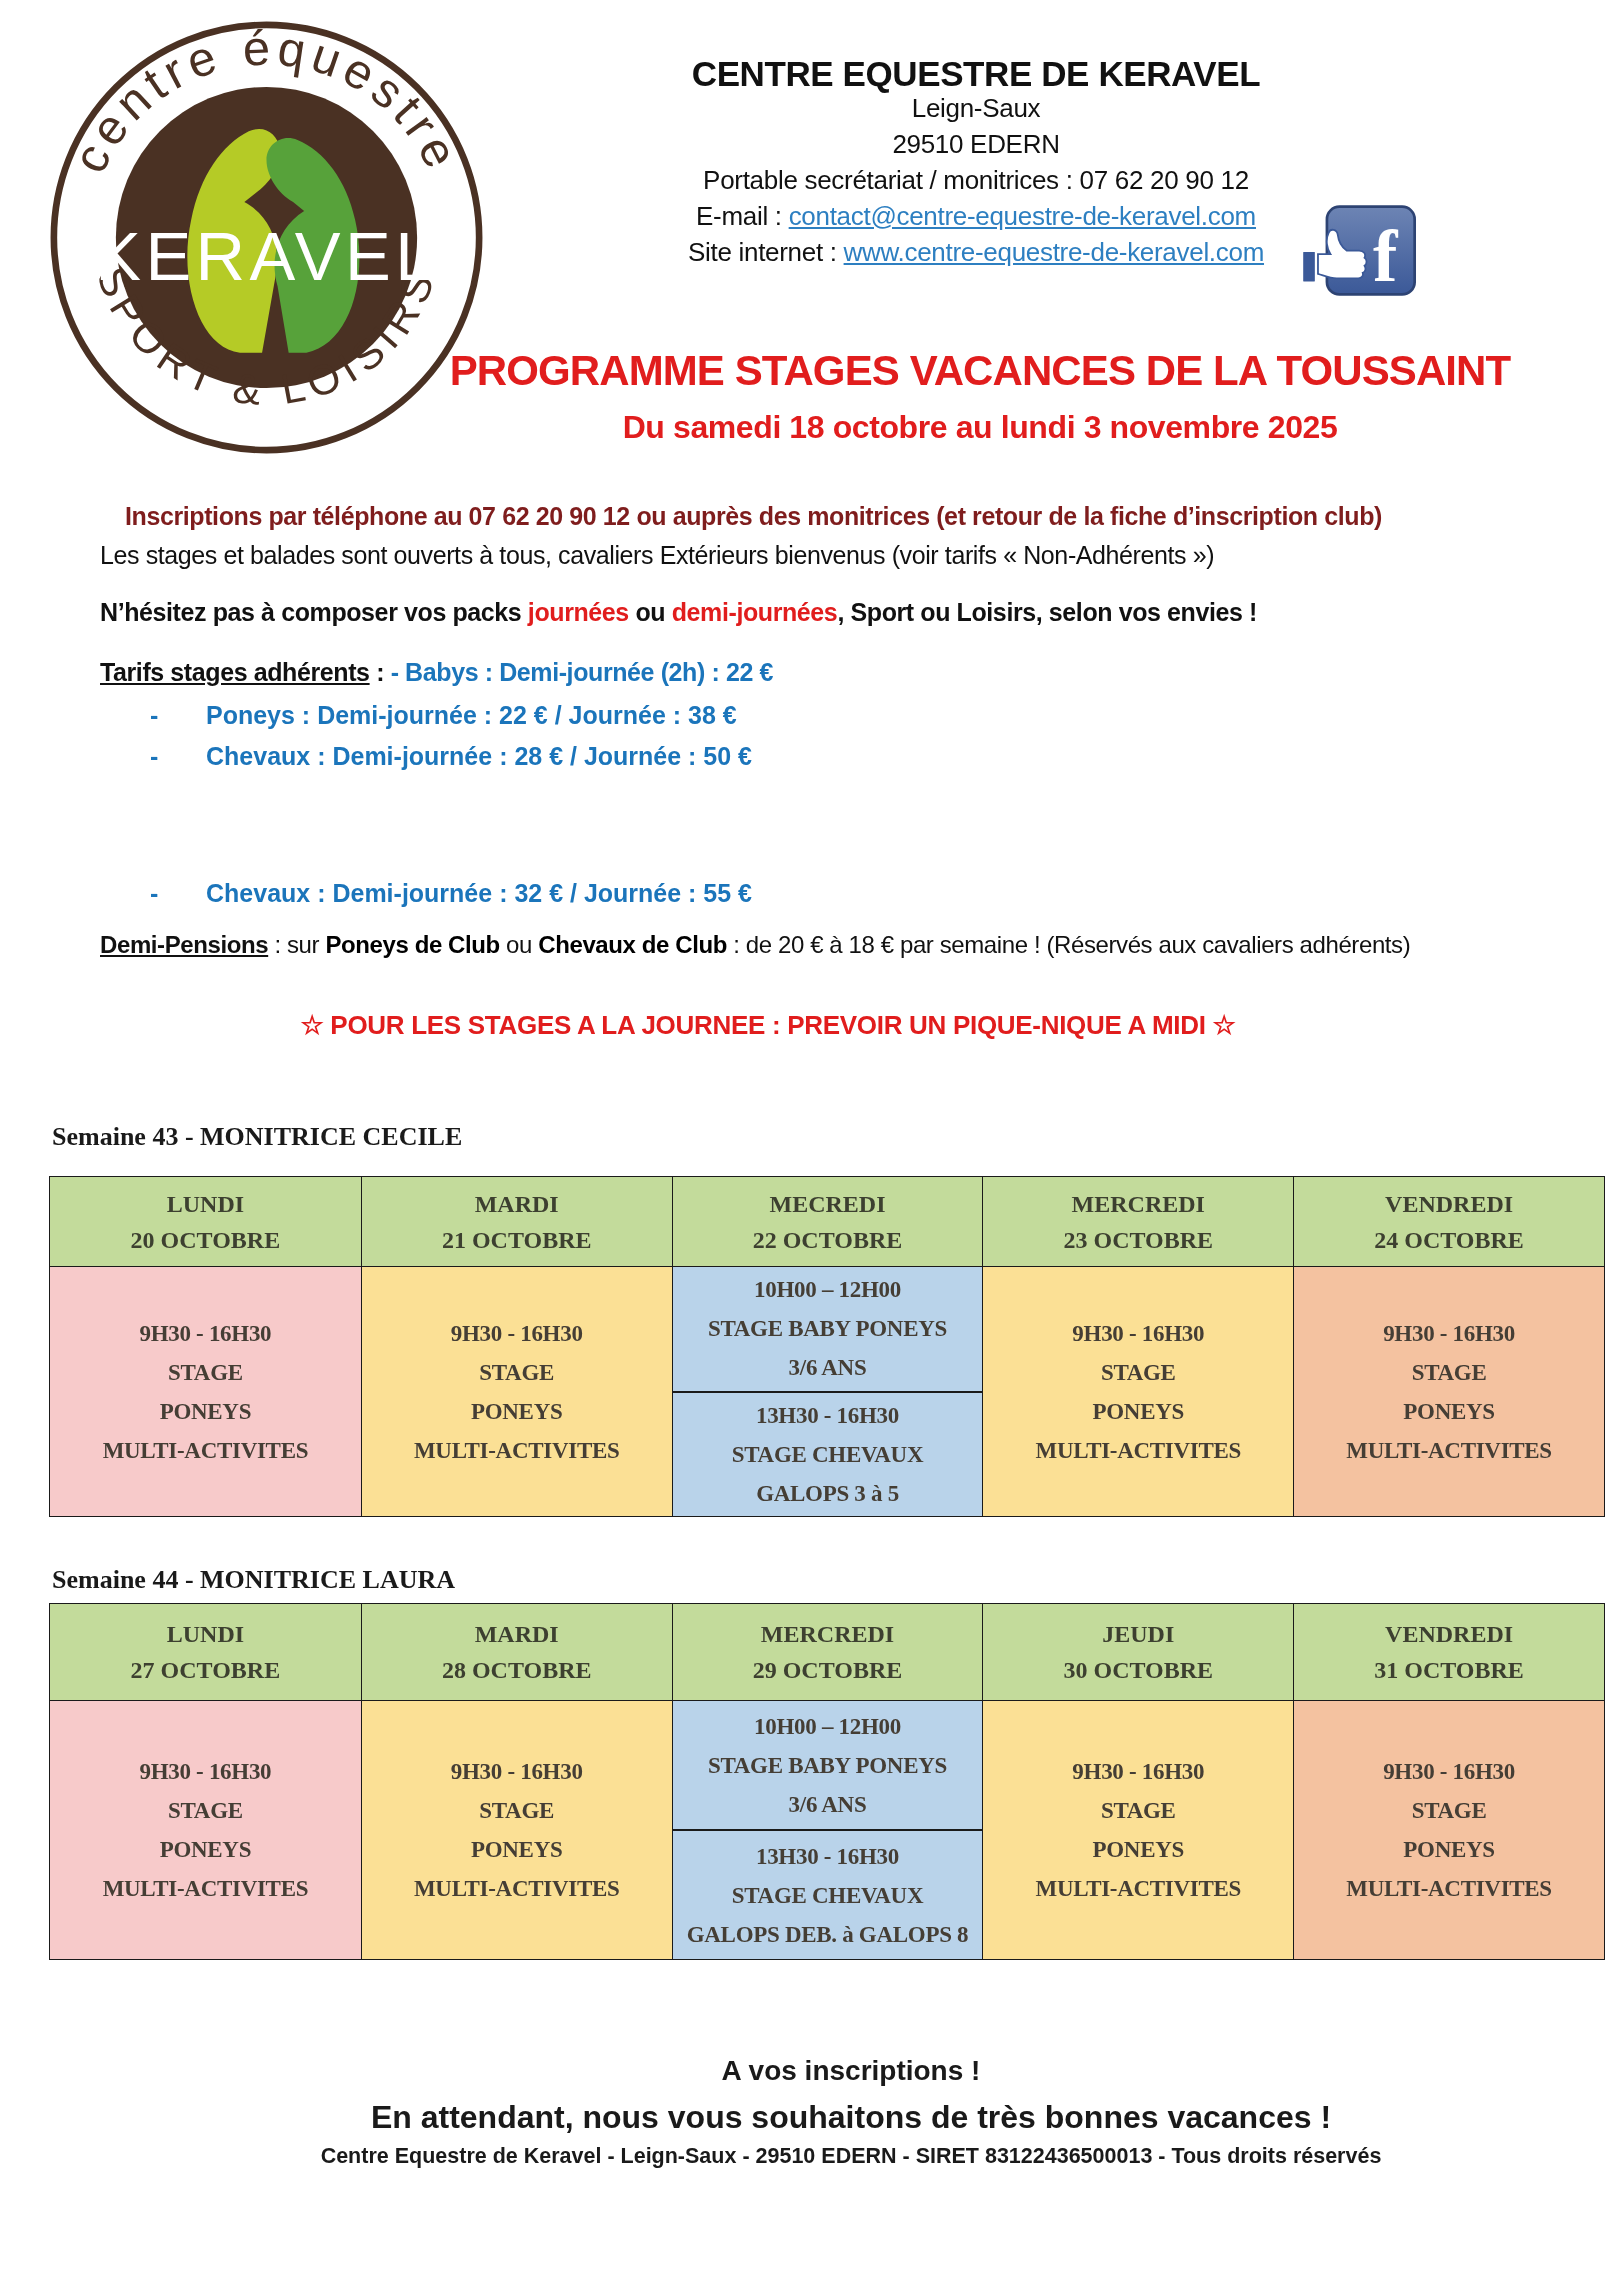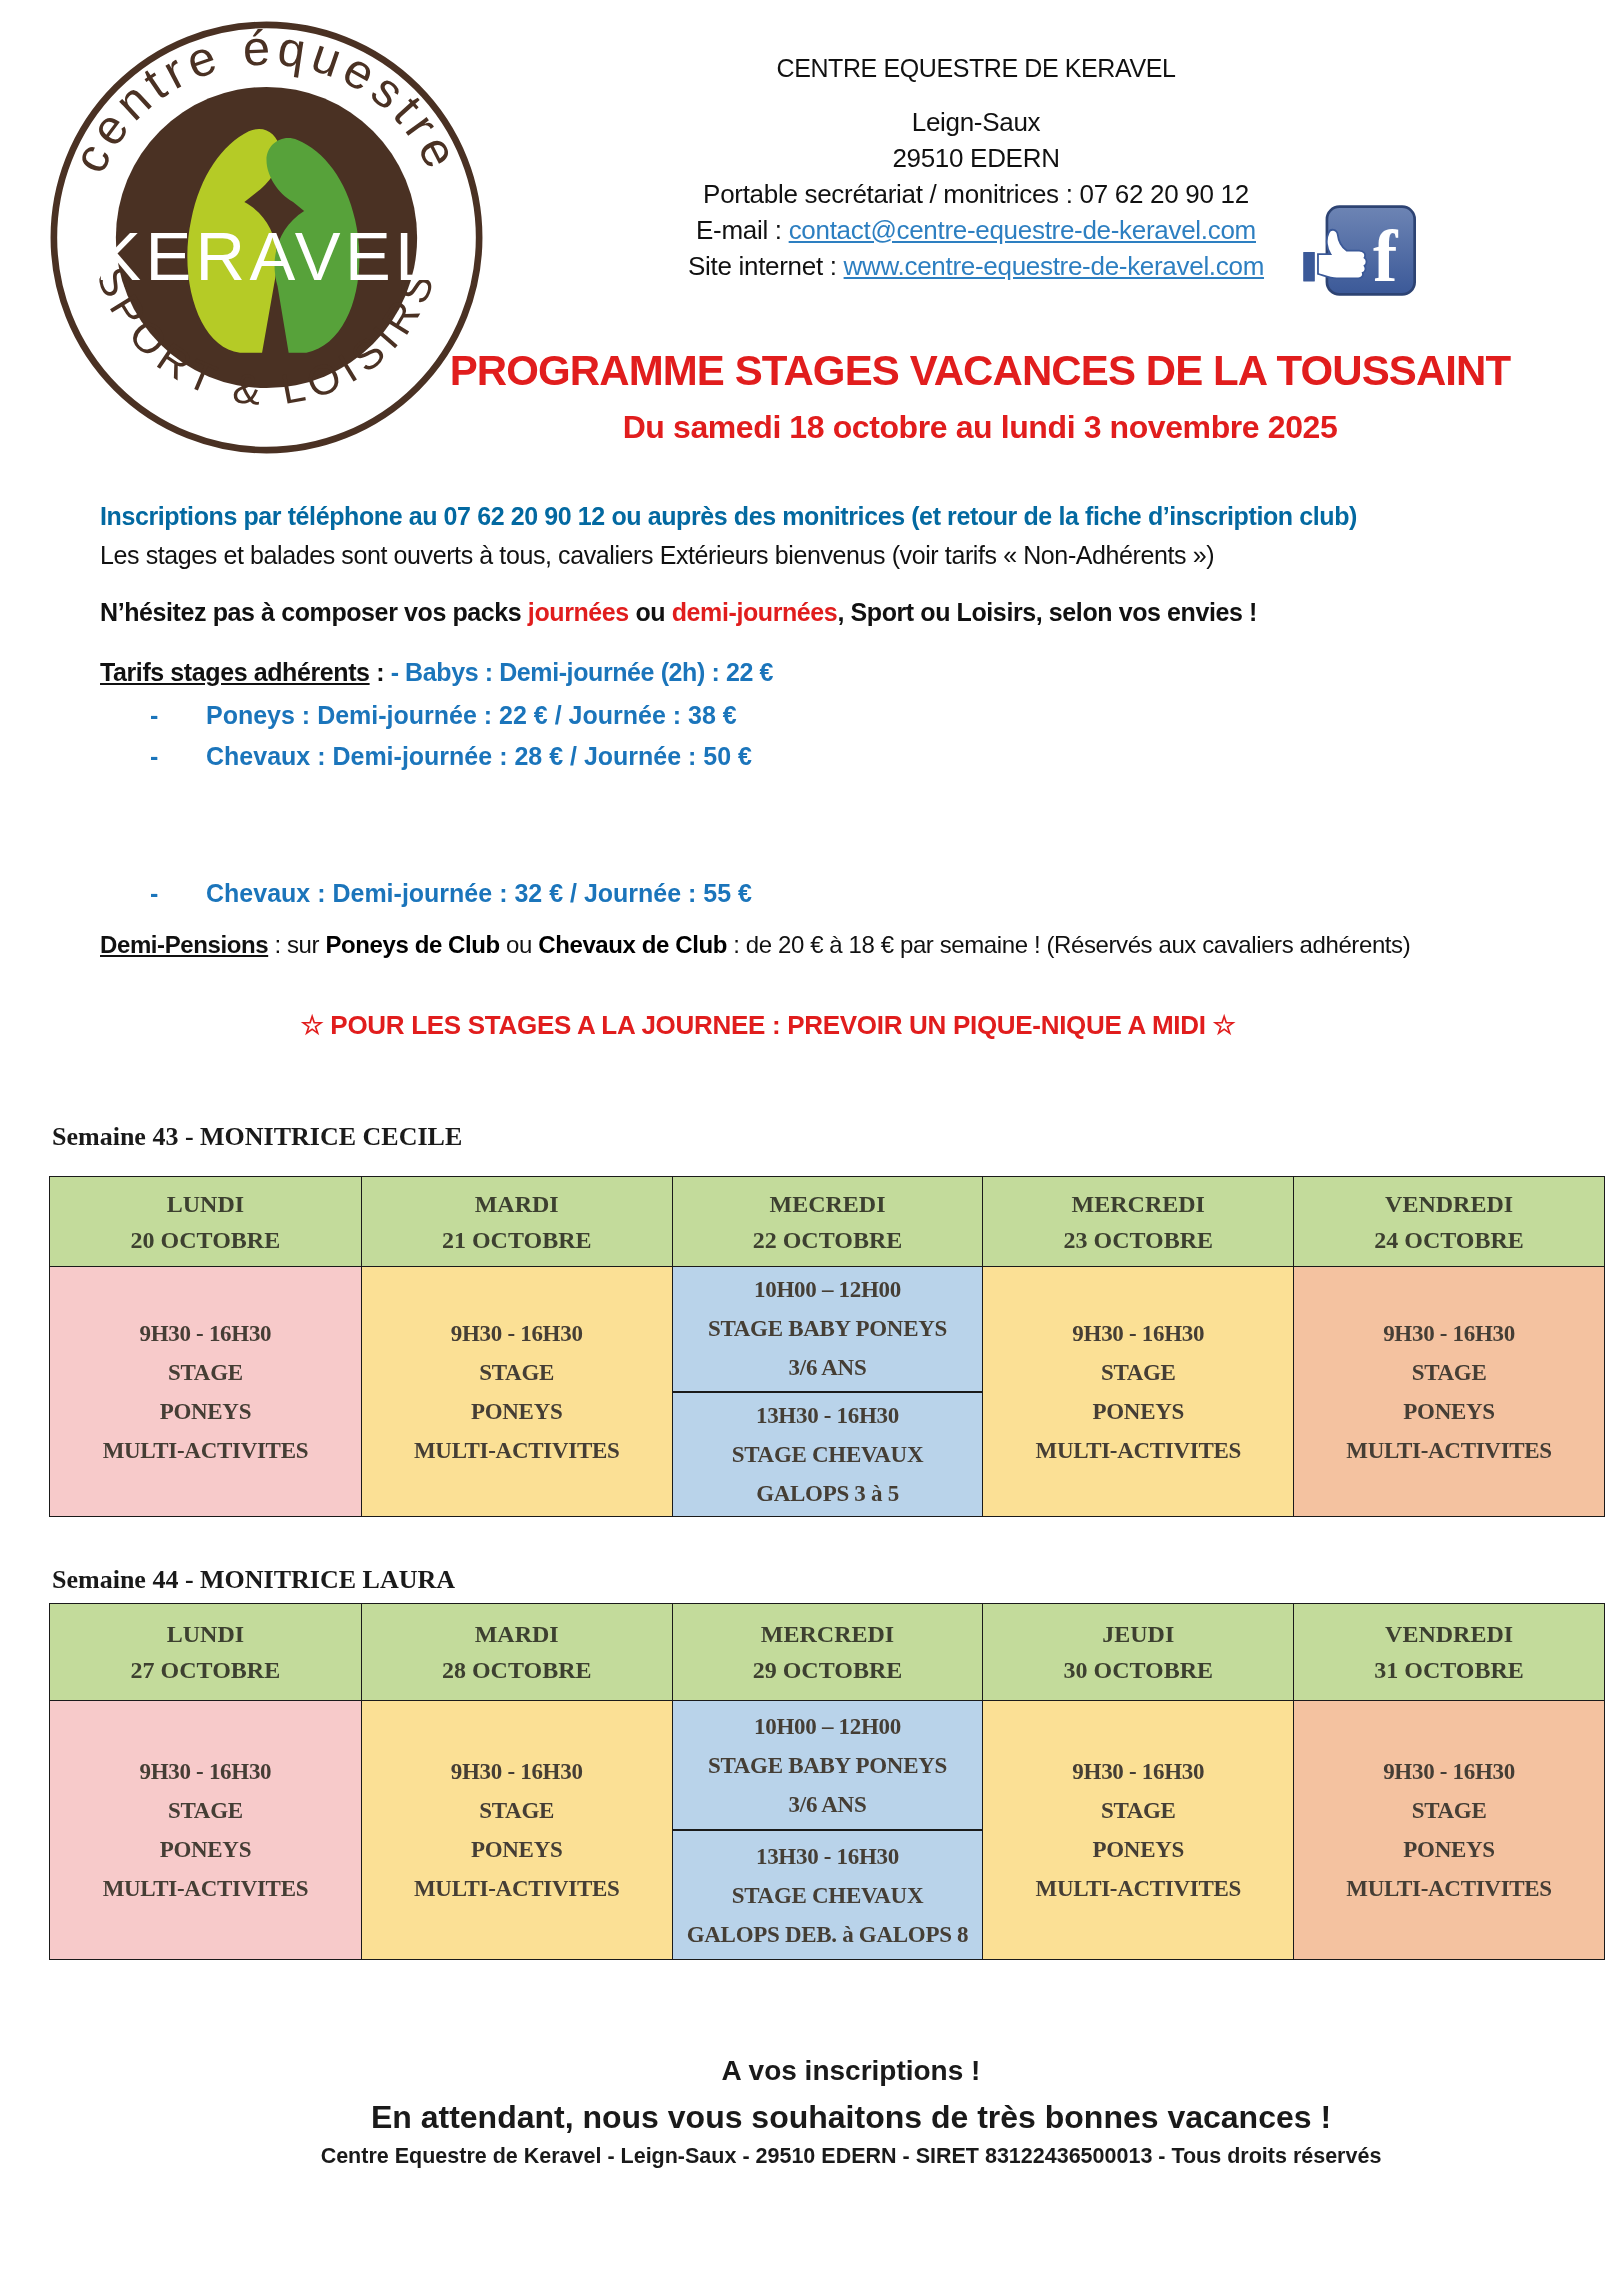--- a/index.html
+++ b/index.html
@@ -4,32 +4,32 @@
 <style>
   html,body{margin:0;padding:0;background:#ffffff;}
   .page{
     position:relative;width:1621px;height:2293px;background:#ffffff;overflow:hidden;
     font-family:"Liberation Sans",sans-serif;color:#111;
   }
   
   .logo{position:absolute;left:45px;top:9px;width:443px;height:457px;}
   
   .hdr{position:absolute;left:528px;top:56px;width:896px;text-align:center;line-height:1.0;}
-  .hdr .t{font-size:25px;font-weight:normal;letter-spacing:-0.4px;margin-bottom:28px;}
+  .hdr .t{font-size:35px;font-weight:bold;letter-spacing:-0.4px;margin-bottom:4px;}
   .hdr .l{font-size:26px;margin-bottom:9.9px;letter-spacing:-0.3px;}
   .hdr a{color:#2d7fc1;text-decoration:underline;}
   
   .fb{position:absolute;left:1300px;top:204px;width:121px;height:94px;}
   
   .prog{position:absolute;left:304px;top:347px;width:1352px;text-align:center;color:#e11d1d;}
   .prog .p1{font-size:42px;font-weight:bold;letter-spacing:-0.9px;}
   .prog .p2{font-size:32px;font-weight:bold;margin-top:14.3px;letter-spacing:-0.4px;}
   
   .par{position:absolute;left:100px;font-size:25px;letter-spacing:-0.4px;white-space:nowrap;}
-  .green{color:#0369a1;font-weight:bold;}
+  .green{color:#7f1d1d;font-weight:bold;margin-left:25px;}
   .bold{font-weight:bold;}
   .red{color:#e11d1d;}
   .blue{color:#1b75bb;font-weight:bold;}
   .purple{color:#000000;font-weight:bold;}
   .uh{font-weight:bold;text-decoration:underline;}
   .bullet{position:absolute;left:150px;font-size:25px;white-space:nowrap;}
   .bullet .dash{display:inline-block;width:56px;color:#1b75bb;font-weight:bold;}
   .starline{position:absolute;left:0;top:1010px;width:1536px;text-align:center;
             color:#e11d1d;font-weight:bold;font-size:26px;letter-spacing:-0.3px;}
   

